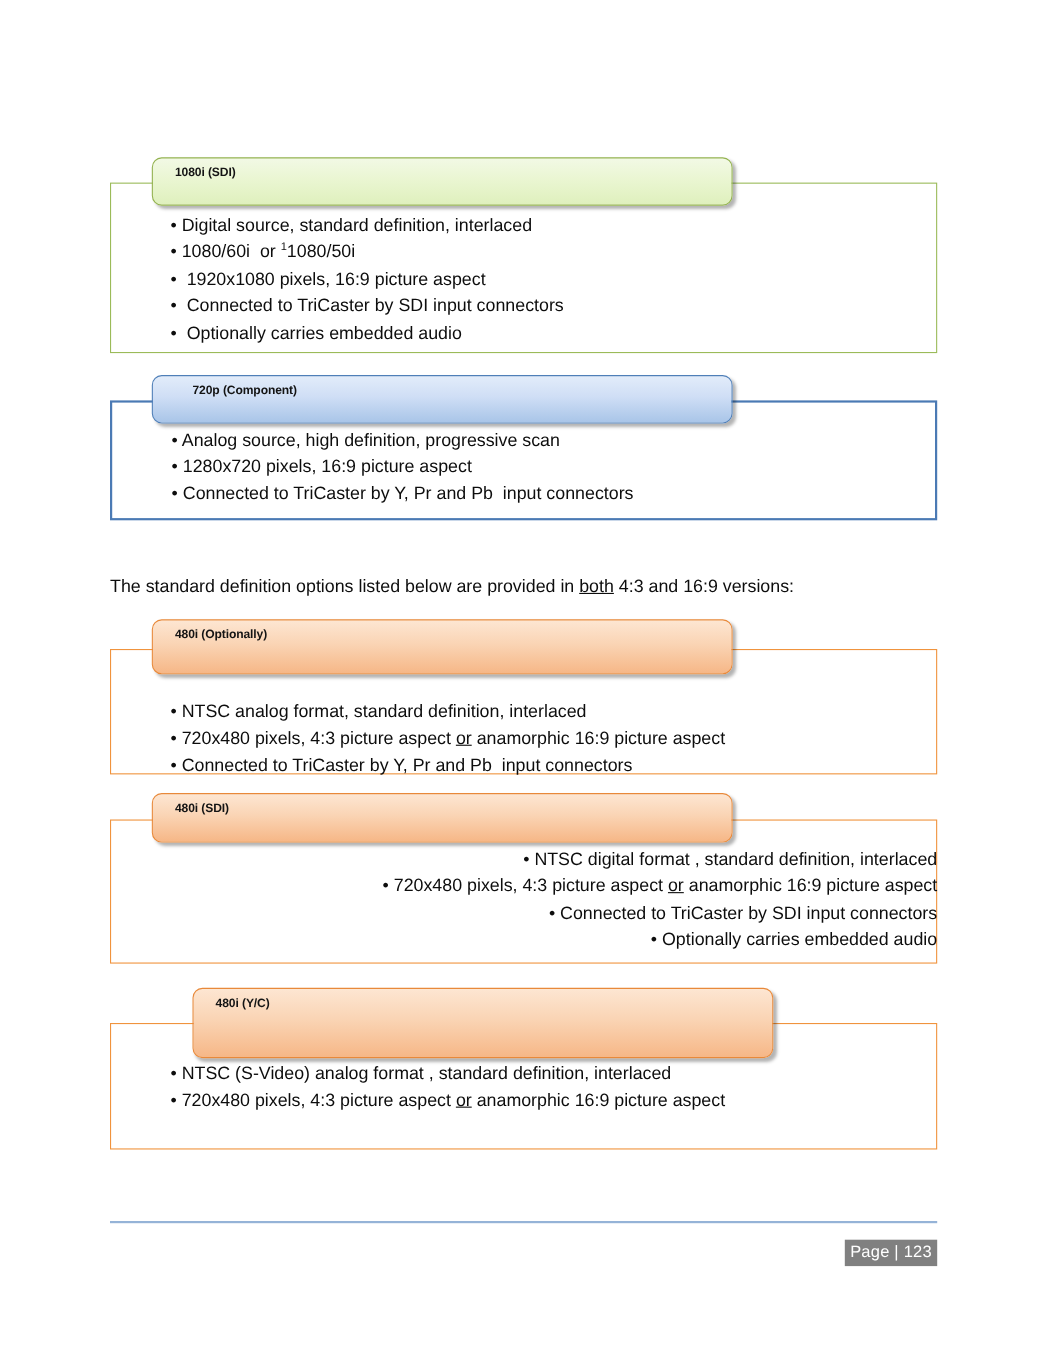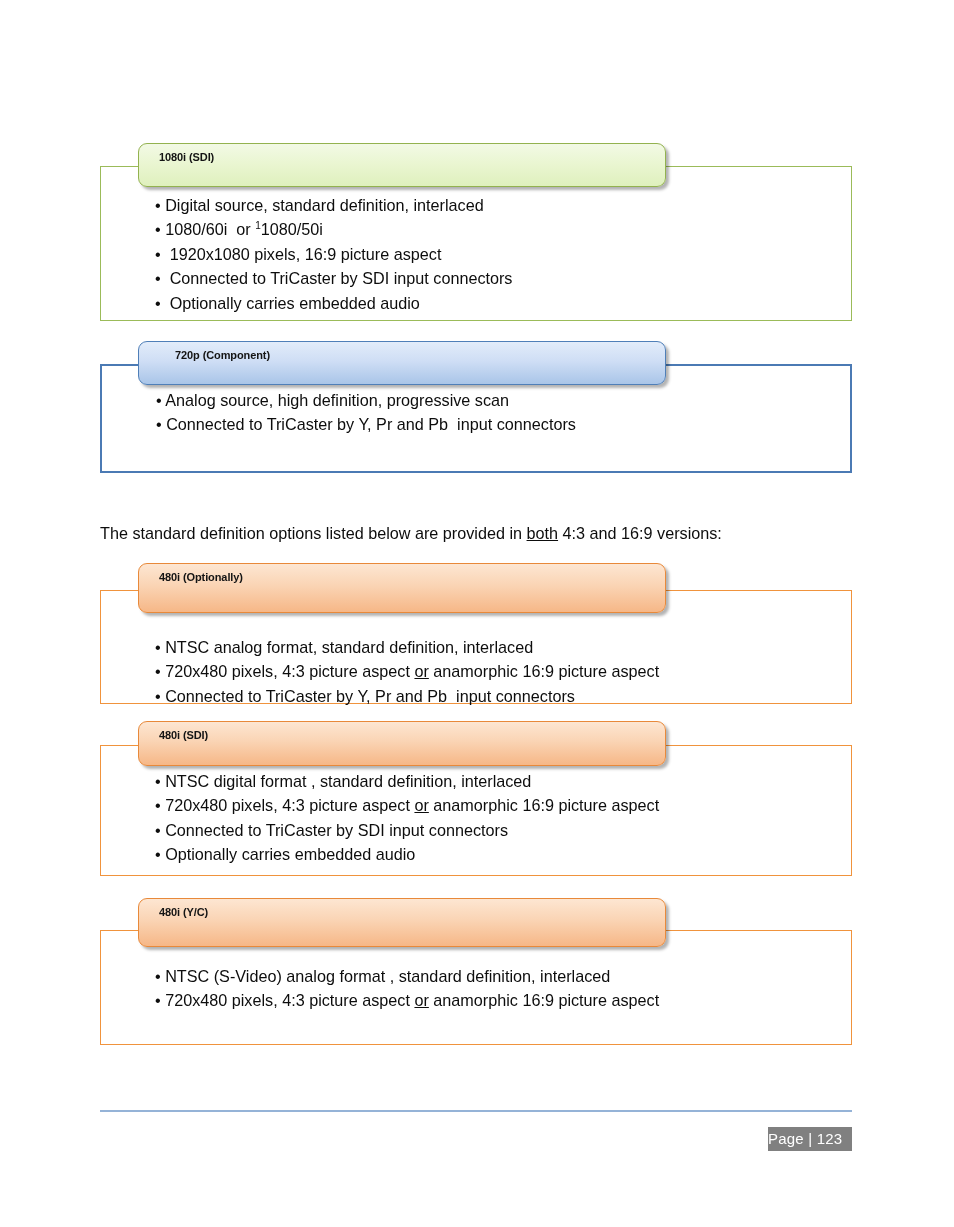--- a/index.html
+++ b/index.html
@@ -96,25 +96,25 @@
   #blk-720p   .body-list { top: 24px; left: 56px; }
 
   #blk-480ic  { top: 590px; }
   #blk-480ic  .frame   { top: 0;   height: 114px; }
   #blk-480ic  .pill    { top: -27px; height: 50px; }
   #blk-480ic  .body-list { top: 45px; left: 55px; }
 
   #blk-480is  { top: 745px; }
   #blk-480is  .frame   { top: 0;   height: 131px; }
   #blk-480is  .pill    { top: -24px; height: 45px; }
-  #blk-480is  .body-list { top: 24px; left: 55px; }
+  #blk-480is  .body-list { top: 24px; left: 55px; text-align: right; }
 
   #blk-480iyc { top: 930px; }
   #blk-480iyc .frame   { top: 0;   height: 115px; }
-  #blk-480iyc .pill    { top: -32px; height: 49px; }
+  #blk-480iyc .pill    { top: -32px; height: 64px; margin-left: 37px; }
   #blk-480iyc .body-list { top: 34px; left: 55px; }
 
   
   .para {
     position: absolute;
     left: 100px;
     top: 506px;
     width: 760px;
     font-size: 16.2px;
     line-height: 22px;
@@ -134,21 +134,21 @@
   .page-badge {
     position: absolute;
     top: 1127px;
     left: 768px;
     width: 84px;
     height: 24px;
     background: #808080;
     color: #ffffff;
     font-size: 15px;
     line-height: 24px;
-    text-align: left;
+    text-align: center;
     letter-spacing: 0.2px;
   }
 
   sup { font-size: 0.62em; vertical-align: super; line-height: 0; }
 </style>
 </head>
 <body>
 
 <div class="page">
 
@@ -162,20 +162,21 @@
       <li>•  Connected to TriCaster by SDI input connectors</li>
       <li>•  Optionally carries embedded audio</li>
     </ul>
   </div>
 
   <div class="callout blue" id="blk-720p">
     <div class="frame"></div>
     <div class="pill">720p (Component)</div>
     <ul class="body-list">
       <li>• Analog source, high definition, progressive scan</li>
+      <li>• 1280x720 pixels, 16:9 picture aspect</li>
       <li>• Connected to TriCaster by Y, Pr and Pb  input connectors</li>
     </ul>
   </div>
 
   <p class="para"><span>The standard definition options listed below are provided in </span><u>both</u><span> 4:3 and 16:9 versions:</span></p>
 
   <div class="callout orange" id="blk-480ic">
     <div class="frame"></div>
     <div class="pill">480i (Optionally)</div>
     <ul class="body-list">

